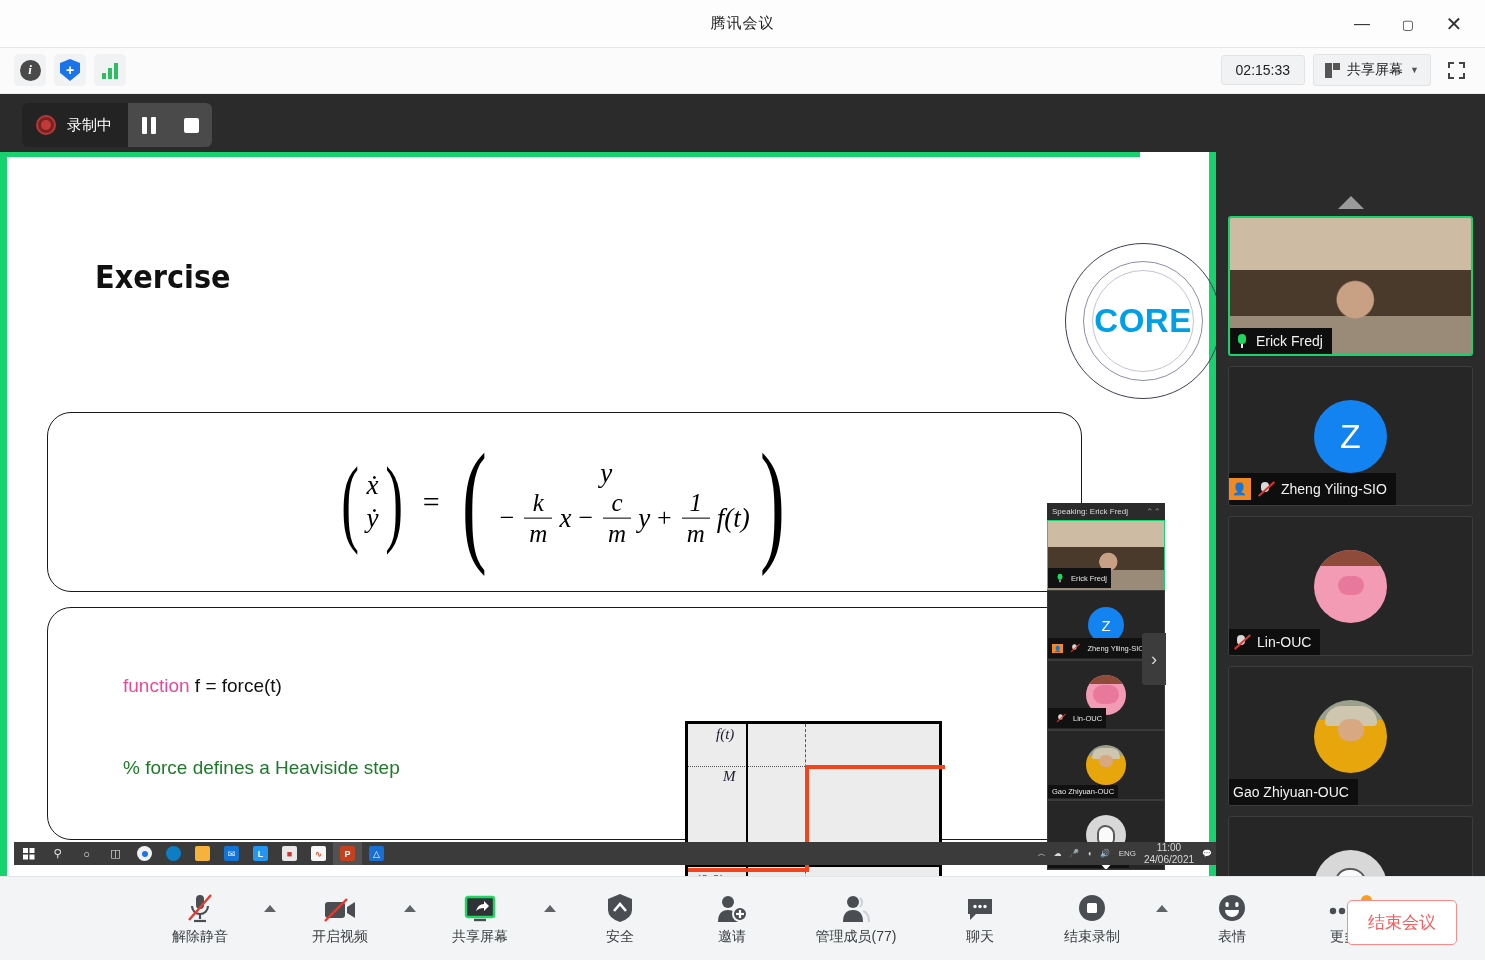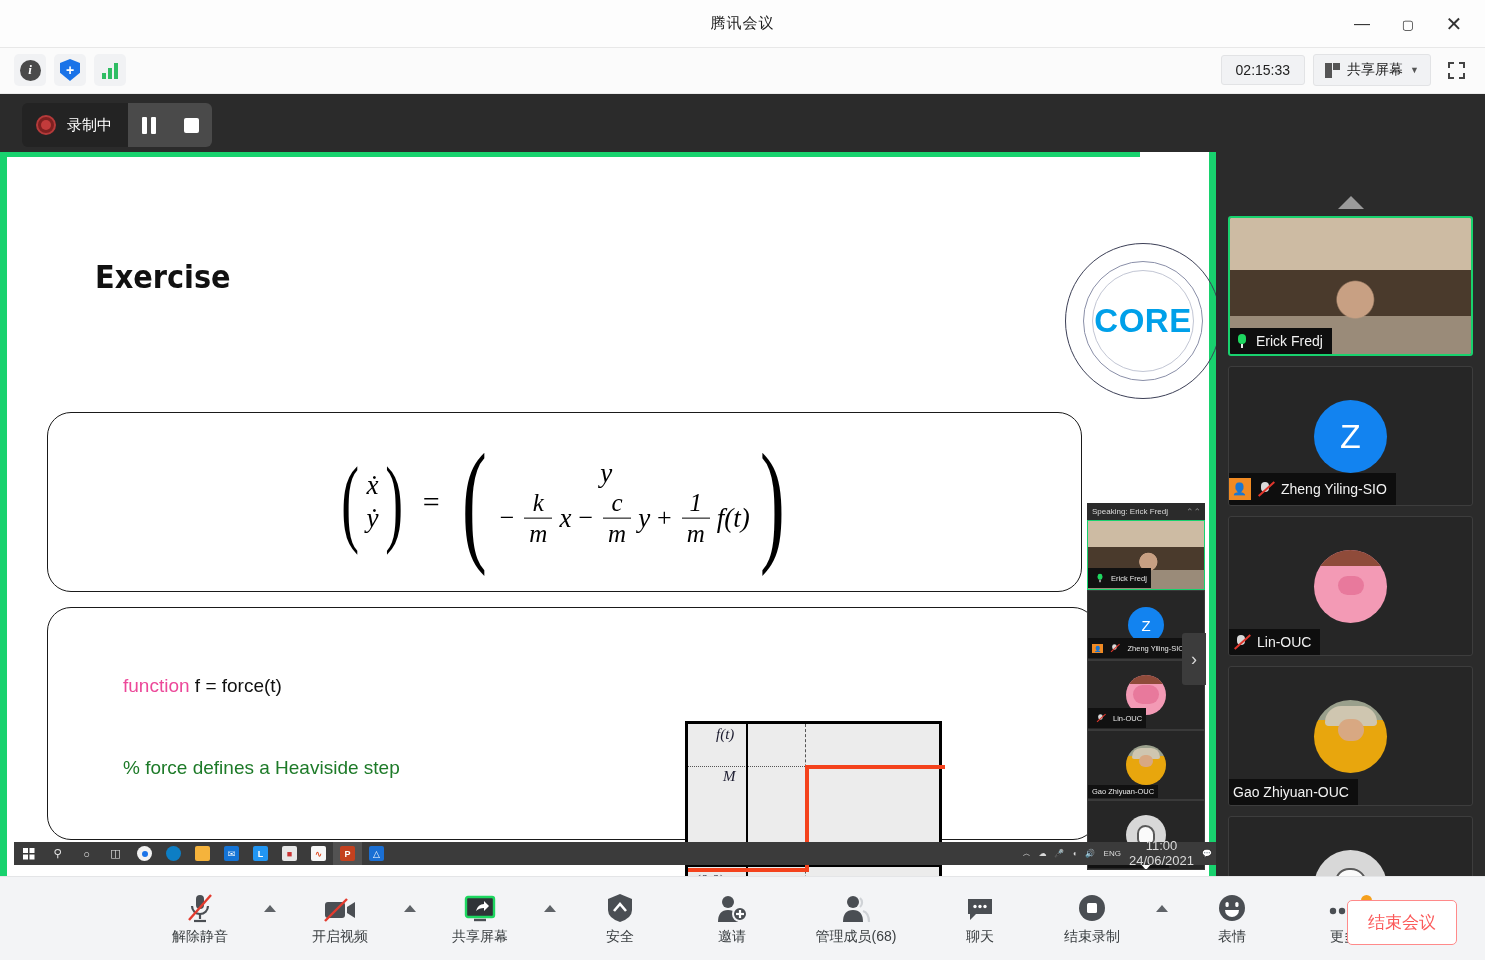--- a/index.html
+++ b/index.html
@@ -134,21 +134,21 @@
   .sf-ft  { left: 28px; top: 2px; }
   .sf-M   { left: 35px; top: 44px; }
   .sf-o   { left: 8px; top: 148px; font-style: normal; }
   .sf-t0  { left: 123px; top: 148px; }
   .sf-t   { right: 6px; top: 148px; }
 
   .slide-footer { position: absolute; left: 556px; top: 693px; color: #9a9a9a; font-size: 13px; }
   .slide-page { position: absolute; left: 1108px; top: 700px; color: #9a9a9a; font-size: 14px; }
 
   
-  .mini { position: absolute; left: 1080px; top: 346px; width: 118px; background: #fde047; }
+  .mini { position: absolute; left: 1040px; top: 346px; width: 118px; background: #fde047; }
   .mini-hd { height: 17px; background: #2b2b2b; color: #dcdcdc; font-size: 8px;
              display: flex; align-items: center; padding-left: 5px; position: relative;}
   .mini-hd .dots { position: absolute; right: 4px; top: 4px; color: #888; font-size: 9px; }
   .mini-tile { position: relative; height: 70px; border: 1.5px solid #3a3a3a; background: #262626;
                display: flex; align-items: center; justify-content: center; overflow: hidden; }
   .mini-tile.active { border: 1.5px solid #18d26e; }
   .mini-name { position: absolute; left: 0; bottom: 1px; background: #111; color: #e8e8e8;
                font-size: 7.5px; padding: 2px 4px; display: flex; align-items: center; gap: 3px; white-space: nowrap; }
   .mini-av { width: 36px; height: 36px; border-radius: 50%; display:flex; align-items:center;
              justify-content:center; font-size: 15px; color: #fff; }
@@ -174,21 +174,21 @@
 
   
   .taskbar { position: absolute; left: 7px; bottom: 0; width: 1202px; height: 23px; background: #3b3b3b;
              display: flex; align-items: center; }
   .tb-ico { width: 29px; height: 23px; display: flex; align-items: center; justify-content: center;
             font-size: 11px; color: #e5e5e5; position: relative; }
   .tb-app { width: 15px; height: 15px; border-radius: 2px; display: flex; align-items: center;
             justify-content: center; font-size: 9px; color: #fff; font-weight: bold; }
   .tb-tray { position: absolute; right: 4px; display: flex; align-items: center; gap: 8px;
              color: #dadada; font-size: 8px; }
-  .tb-clock { text-align: center; line-height: 1.15; font-size: 13px; }
+  .tb-clock { text-align: center; line-height: 1.15; font-size: 10px; }
 
   
   .strip { position: absolute; left: 1216px; top: 94px; width: 269px; height: 782px; background: #2b2b2b; }
   .strip-up { height: 28px; display: flex; align-items: center; justify-content: center; }
   .tri-up { width: 0; height: 0; border-left: 13px solid transparent; border-right: 13px solid transparent;
             border-bottom: 13px solid #9a9a9a; }
   .tri-dn { width: 0; height: 0; border-left: 13px solid transparent; border-right: 13px solid transparent;
             border-top: 13px solid #d8d8d8; position: absolute; left: 50%; margin-left: -13px; bottom: 4px; }
   .tile { position: relative; margin: 0 12px 10px 12px; height: 140px; background: #262626;
           border: 1.5px solid #3d3d3d; border-radius: 3px; overflow: hidden;
@@ -646,21 +646,21 @@
 
       <div class="btool" style="width:120px">
         <div class="gly">
           <svg width="32" height="28" viewBox="0 0 32 28">
             <circle cx="13" cy="7" r="6" fill="#4a4e53"></circle>
             <path d="M3 27 Q3 15 13 15 Q23 15 23 27 Z" fill="#4a4e53"></path>
             <path d="M20 3 a6 6 0 0 1 0 9" stroke="#cfd2d6" stroke-width="2.2" fill="none"></path>
             <path d="M23 16 q6 2 6 11" stroke="#cfd2d6" stroke-width="2.2" fill="none"></path>
           </svg>
         </div>
-        <div class="lbl">管理成员(68)</div>
+        <div class="lbl">管理成员(77)</div>
       </div>
 
       <div class="btool">
         <div class="gly">
           <svg width="30" height="26" viewBox="0 0 30 26">
             <path d="M3 2 H27 V17 H11 L5 23 V17 H3 Z" fill="#4a4e53"></path>
             <circle cx="10" cy="9.5" r="1.7" fill="#fff"></circle>
             <circle cx="15" cy="9.5" r="1.7" fill="#fff"></circle>
             <circle cx="20" cy="9.5" r="1.7" fill="#fff"></circle>
           </svg>

